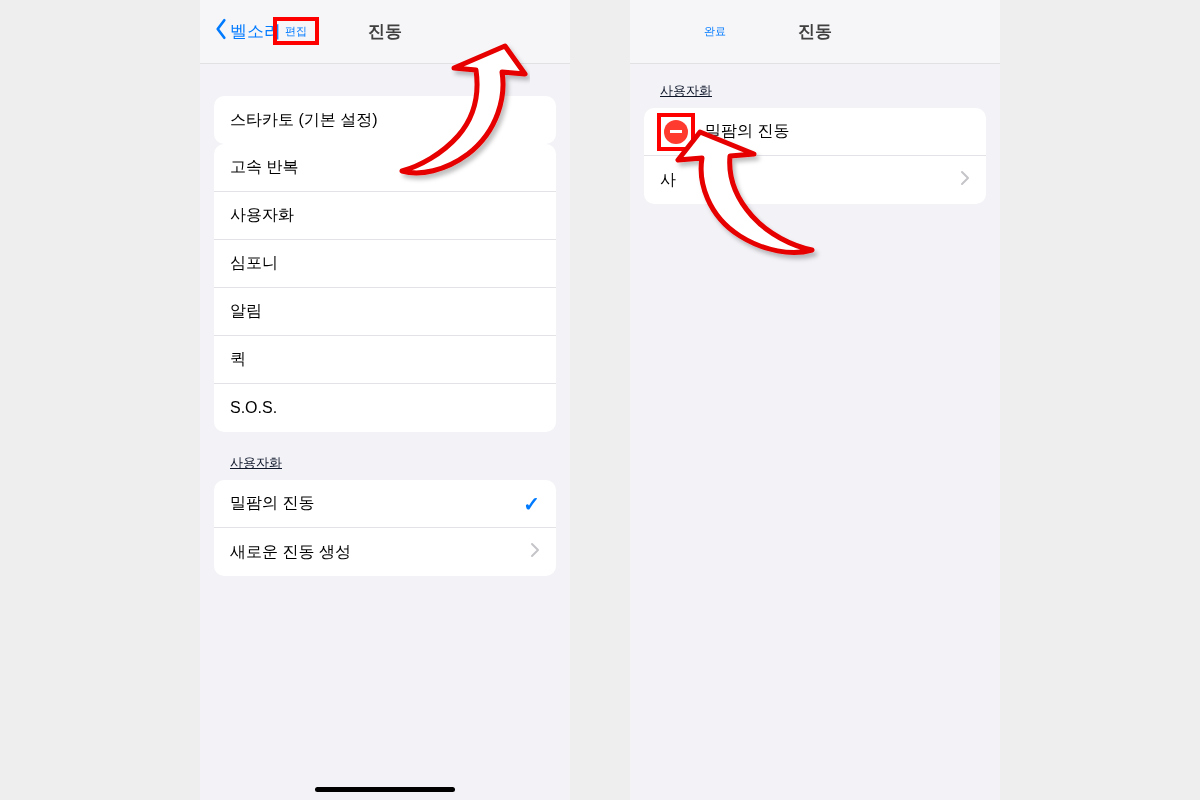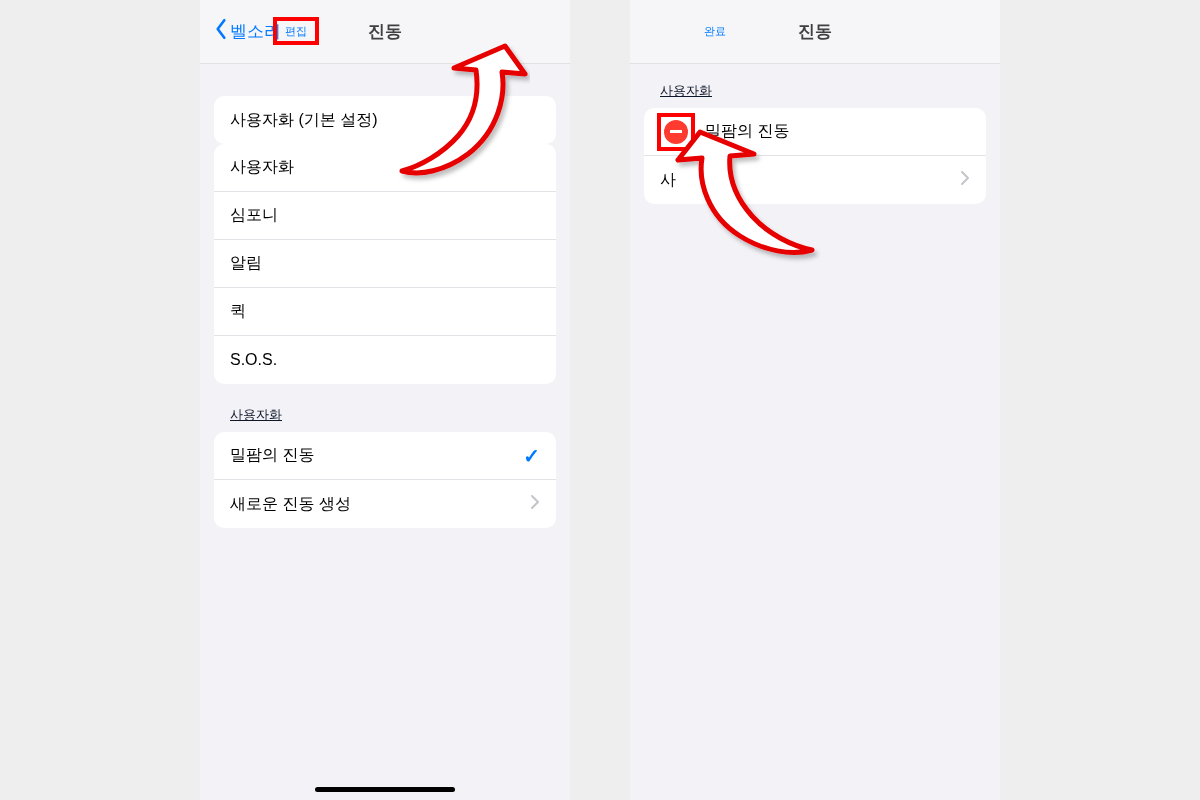--- a/index.html
+++ b/index.html
@@ -154,25 +154,28 @@
     </div>
     <div class="nav-title">진동</div>
     <div class="nav-right">
       <span class="highlight-box">편집</span>
     </div>
   </div>
 
   <div class="content">
     <div class="group first">
       <div class="row">
-        <span class="label">사용자화 (기본 설정)</span>
+        <span class="label">스타카토 (기본 설정)</span>
       </div>
     </div>
 
     <div class="group" id="standard-group">
+        <div class="row">
+          <span class="label">고속 반복</span>
+        </div>
         <div class="row">
           <span class="label">사용자화</span>
         </div>
         <div class="row">
           <span class="label">심포니</span>
         </div>
         <div class="row">
           <span class="label">알림</span>
         </div>
         <div class="row">

